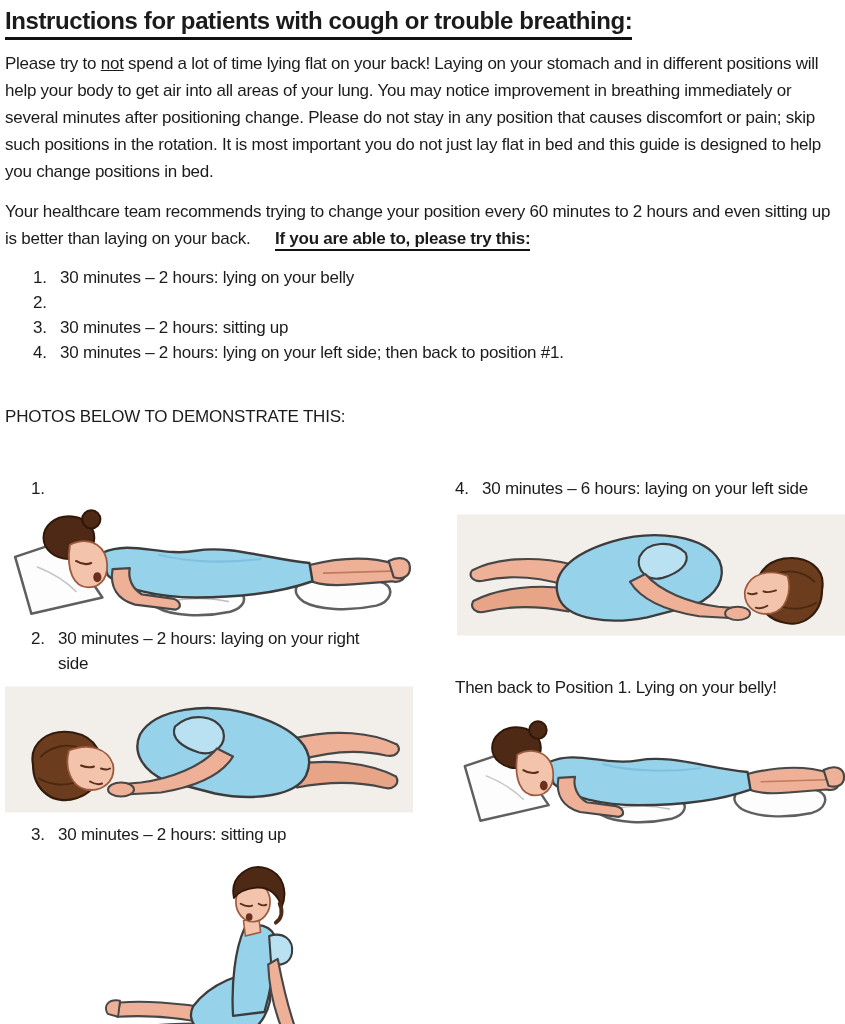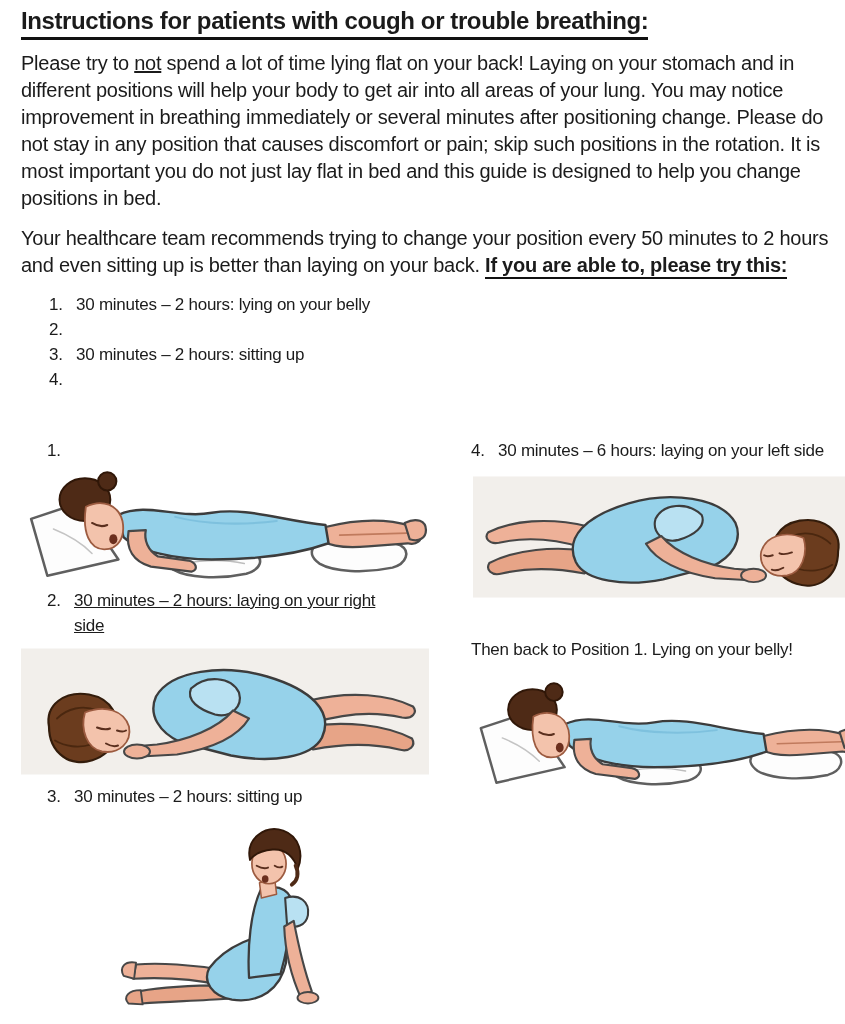--- a/index.html
+++ b/index.html
@@ -1,40 +1,40 @@
 <!DOCTYPE html>
 <html><head>
 <meta charset="utf-8">
 <style>
   * { box-sizing: border-box; }
   html, body { margin: 0; padding: 0; background: #ffffff; }
   .page {
     width: 845px; height: 1024px; overflow: hidden; background: #ffffff;
     font-family: "Liberation Sans", sans-serif; color: #1b1b1b;
-    padding: 6px 5px 0 21px; position: relative;
+    padding: 6px 5px 0 5px; position: relative;
   }
   h1.doc-title {
     font-size: 24px; font-weight: bold; letter-spacing: -0.4px;
     margin: 0 0 14px 0; line-height: 1.25;
   }
   h1.doc-title .tspan { border-bottom: 3px solid #111; padding-bottom: 3px; }
   p.body-text {
-    font-size: 20px; letter-spacing: -0.25px; line-height: 27px;
+    font-size: 17px; letter-spacing: -0.25px; line-height: 27px;
     margin: 0 0 13px 0; text-align: left;
   }
   .u { text-decoration: underline; }
-  .emph { font-weight: bold; border-bottom: 2.5px solid #111; padding-bottom: 1px; }
+  .emph { font-weight: bold; border-bottom: 2.5px solid #111; padding-bottom: 1px; margin-left: 20px; }
   .sched { margin: 12px 0 0 28px; }
   .sched-row { display: flex; font-size: 17px; letter-spacing: -0.25px; line-height: 25px; }
   .sched-num { width: 27px; flex: 0 0 27px; }
   .photos-heading { font-size: 17px; letter-spacing: -0.2px; margin: 38px 0 0 0; line-height: 27px; }
   .photo-grid { display: grid; grid-template-columns: 448px 1fr; margin-top: 46px; }
   .cap { display: flex; font-size: 17px; letter-spacing: -0.25px; line-height: 25px; padding-left: 26px; }
   .cap .sched-num { width: 27px; flex: 0 0 27px; }
-  .cap-text.wrap2 { max-width: 322px; text-decoration: underline; }
+  .cap-text.wrap2 { max-width: 322px; }
   .illus { display: block; }
   .illus-belly-1 { width: 406px; height: 114px; margin: 5px 0 4px 2px; }
   .illus-right-side { width: 408px; height: 129px; margin: 9px 0 2px 0; }
   .illus-sitting { width: 342px; height: 196px; margin: 10px 0 0 96px; }
   .illus-left-side { width: 392px; height: 124px; margin: 12px 0 0 2px; }
   .illus-belly-2 { width: 390px; height: 110px; margin: 12px 0 0 2px; }
   .return-note { font-size: 17px; letter-spacing: -0.25px; line-height: 25px; margin-top: 38px; }
   .right-col { padding-left: 2px; }
   .cap-right { padding-left: 0; }
   .caption-gap2 { margin-top: 6px; }
@@ -81,39 +81,41 @@
     </g>
   </defs>
 </svg>
 
 <div class="page">
 
   <h1 class="doc-title"><span class="tspan">Instructions for patients with cough or trouble breathing:</span></h1>
 
   <p class="body-text"><span>Please try to </span><span class="u">not</span><span> spend a lot of time lying flat on your back! Laying on your stomach and in different positions will help your body to get air into all areas of your lung. You may notice improvement in breathing immediately or several minutes after positioning change. Please do not stay in any position that causes discomfort or pain; skip such positions in the rotation. It is most important you do not just lay flat in bed and this guide is designed to help you change positions in bed.</span></p>
 
-  <p class="body-text"><span>Your healthcare team recommends trying to change your position every 50 minutes to 2 hours and even sitting up is better than laying on your back.  </span><span class="emph">If you are able to, please try this:</span></p>
+  <p class="body-text"><span>Your healthcare team recommends trying to change your position every 60 minutes to 2 hours and even sitting up is better than laying on your back.  </span><span class="emph">If you are able to, please try this:</span></p>
 
   <div class="sched">
     <div class="sched-row">
         <span class="sched-num">1.</span>
         <span>30 minutes – 2 hours: lying on your belly</span>
       </div>
     <div class="sched-row">
         <span class="sched-num">2.</span>
       </div>
     <div class="sched-row">
         <span class="sched-num">3.</span>
         <span>30 minutes – 2 hours: sitting up</span>
       </div>
     <div class="sched-row">
         <span class="sched-num">4.</span>
+        <span>30 minutes – 2 hours: lying on your left side; then back to position #1.</span>
       </div>
   </div>
 
+  <p class="photos-heading">PHOTOS BELOW TO DEMONSTRATE THIS:</p>
 
   <div class="photo-grid">
 
     <div class="left-col">
       <div class="cap">
           <span class="sched-num">1.</span>
         </div>
 
       <svg class="illus illus-belly-1" viewBox="0 0 400 112">
           <use href="#fig-prone"></use>

